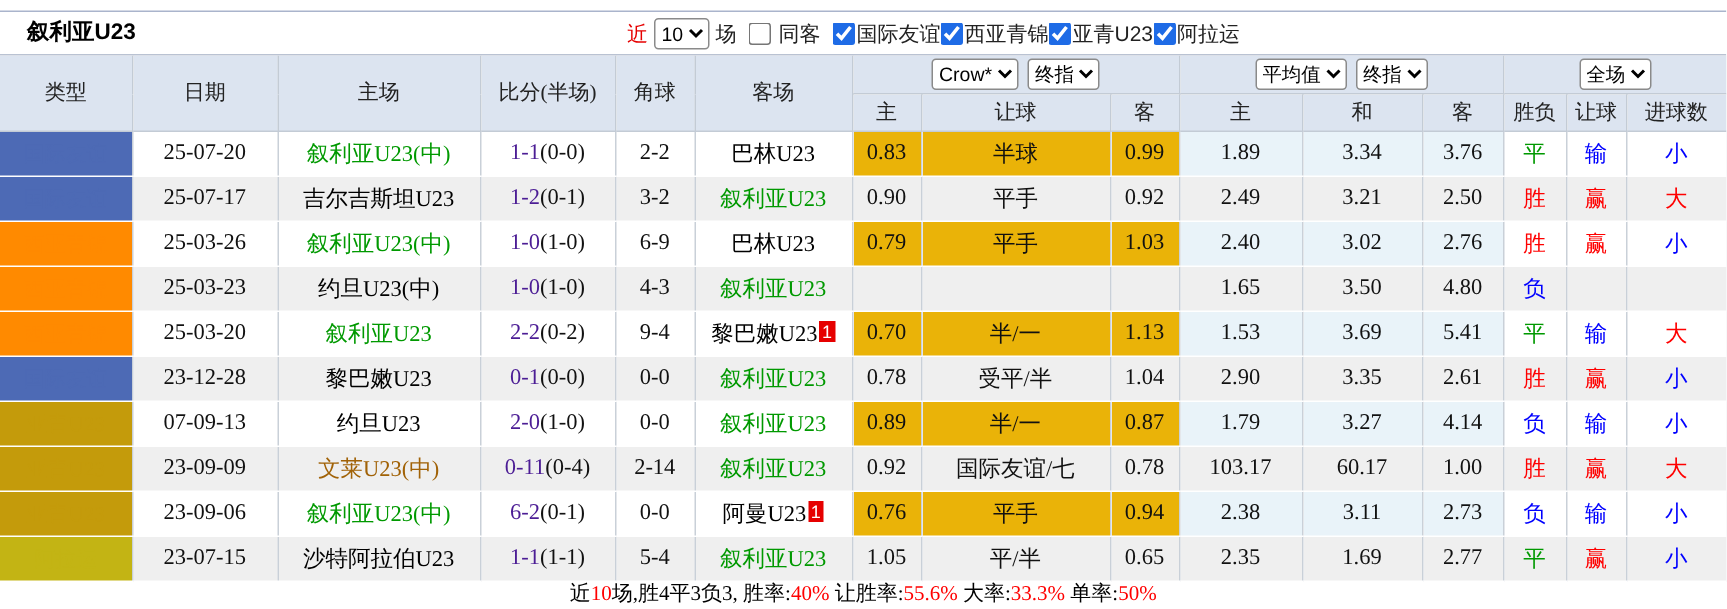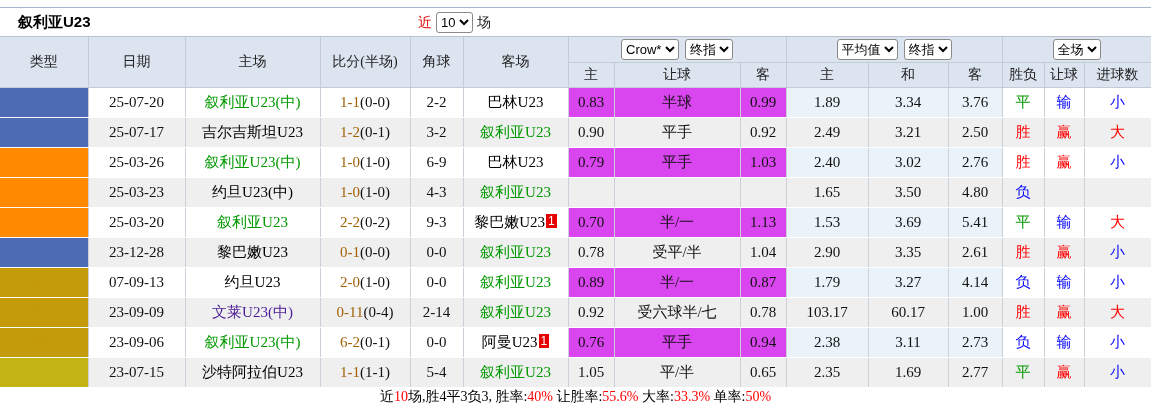--- a/index.html
+++ b/index.html
@@ -23,24 +23,24 @@
   th,td{padding:0;text-align:center;vertical-align:middle;overflow:hidden;white-space:nowrap;}
   thead th{background:#dce4f0;font-weight:normal;font-size:14px;color:#222;
            border-right:1px solid #c3cbd5;border-bottom:1px solid #c3cbd5;}
   thead tr.selrow th{height:25px;}
   thead tr.subrow th{height:24px;}
   thead select{height:21px;font-size:13px;font-family:"Liberation Sans",sans-serif;
                border:1px solid #8a8a8a;border-radius:3px;background:#fff;margin:0 3px;}
   tbody td{height:29px;font-size:15px;color:#111;background:#fff;
            border-right:1px solid #c9d0d8;border-bottom:1px solid #fff;}
   tbody tr.alt td{background:#efefef;}
-  tbody td.c-crow{background:#d946ef;}
+  tbody td.c-crow{background:#eab308;}
   tbody td.c-avg{background:#e9f3f9;}
   tbody td.c-type{color:#fff;font-size:14px;border-right:1px solid #c9d0d8;}
-  .score{color:#a16207;}
+  .score{color:#4c1d95;}
   .half{color:#111;}
   .teamlink{cursor:pointer;}
   .card{display:inline-block;background:#e60000;color:#fff;font-size:12px;line-height:14px;
         padding:0 2px;margin-left:1px;vertical-align:2px;font-family:"Liberation Sans",sans-serif;}
   
   .footer{height:18px;line-height:18px;text-align:center;font-size:14px;color:#000;
           font-family:"Liberation Serif","DejaVu Serif",serif;}
 </style>
 </head>
 <body>
@@ -49,20 +49,42 @@
   <div class="top-gap"></div>
 
   <div class="titlebar">
     <span class="title">叙利亚U23</span>
     <span class="controls">
       <span class="near">近</span>
       <select>
         <option>10</option>
       </select>
       <span style="margin-right:4px;">场</span>
+      <span class="filters">
+          <label class="gap">
+            <input type="checkbox" style="">
+            <span>同客</span>
+          </label>
+          <label>
+            <input type="checkbox" checked="" style="">
+            <span>国际友谊</span>
+          </label>
+          <label>
+            <input type="checkbox" checked="" style="">
+            <span>西亚青锦</span>
+          </label>
+          <label>
+            <input type="checkbox" checked="" style="">
+            <span>亚青U23</span>
+          </label>
+          <label>
+            <input type="checkbox" checked="" style="">
+            <span>阿拉运</span>
+          </label>
+        </span>
     </span>
   </div>
 
   <table>
     <colgroup>
       <col style="width:88px">
         <col style="width:97px">
         <col style="width:135px">
       <col style="width:90px">
         <col style="width:53px">
@@ -184,21 +206,21 @@
       <td class="c-avg">4.80</td>
       <td style="color: rgb(0, 0, 255);">负</td>
       <td></td>
       <td></td>
     </tr>
         <tr>
       <td class="c-type" style="color: rgb(255, 138, 0); background: rgb(255, 138, 0);">西亚青锦</td>
       <td>25-03-20</td>
       <td><span class="teamlink" style="color: rgb(0, 153, 0);">叙利亚U23</span></td>
       <td><span class="score">2-2</span><span class="half">(0-2)</span></td>
-      <td>9-3</td>
+      <td>9-4</td>
       <td><span class="teamlink" style="color: rgb(0, 0, 0);">黎巴嫩U23</span><span class="card">1</span></td>
       <td class="c-crow">0.70</td>
       <td class="c-crow">半/一</td>
       <td class="c-crow">1.13</td>
       <td class="c-avg">1.53</td>
       <td class="c-avg">3.69</td>
       <td class="c-avg">5.41</td>
       <td style="color: rgb(0, 153, 0);">平</td>
       <td style="color: rgb(0, 0, 255);">输</td>
       <td style="color: rgb(255, 0, 0);">大</td>
@@ -233,26 +255,26 @@
       <td class="c-avg">1.79</td>
       <td class="c-avg">3.27</td>
       <td class="c-avg">4.14</td>
       <td style="color: rgb(0, 0, 255);">负</td>
       <td style="color: rgb(0, 0, 255);">输</td>
       <td style="color: rgb(0, 0, 255);">小</td>
     </tr>
         <tr class="alt">
       <td class="c-type" style="color: rgb(196, 155, 11); background: rgb(196, 155, 11);">亚青U23</td>
       <td>23-09-09</td>
-      <td><span class="teamlink" style="color: #4c1d95; text-align: right;">文莱U23(中)</span></td>
+      <td><span class="teamlink" style="color: #a16207; text-align: right;">文莱U23(中)</span></td>
       <td><span class="score">0-11</span><span class="half">(0-4)</span></td>
       <td>2-14</td>
       <td><span class="teamlink" style="color: rgb(0, 153, 0);">叙利亚U23</span></td>
       <td class="c-crow">0.92</td>
-      <td class="c-crow">受六球半/七</td>
+      <td class="c-crow">国际友谊/七</td>
       <td class="c-crow">0.78</td>
       <td class="c-avg">103.17</td>
       <td class="c-avg">60.17</td>
       <td class="c-avg">1.00</td>
       <td style="color: rgb(255, 0, 0);">胜</td>
       <td style="color: rgb(255, 0, 0);">赢</td>
       <td style="color: rgb(255, 0, 0);">大</td>
     </tr>
         <tr>
       <td class="c-type" style="color: rgb(196, 155, 11); background: rgb(196, 155, 11);">亚青U23</td>

